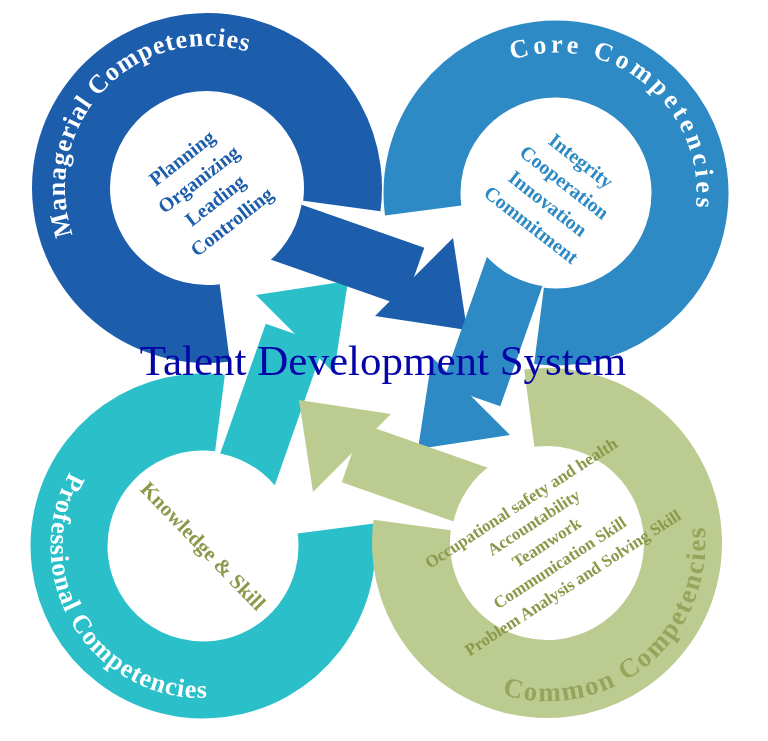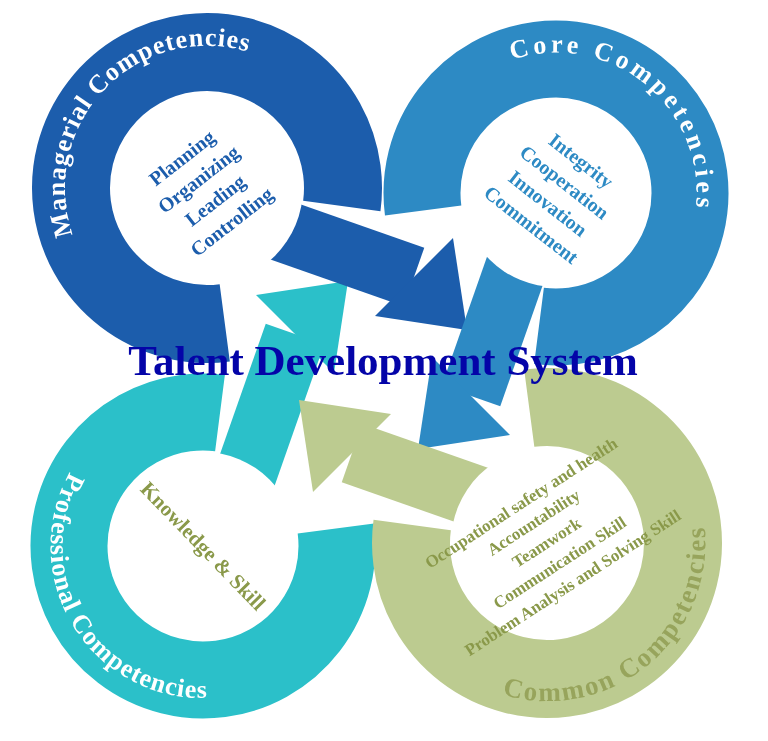--- a/index.html
+++ b/index.html
@@ -21,21 +21,21 @@
   .items-managerial{left:107px;top:110px;width:200px;height:160px;
     transform:rotate(-38deg);color:#1c5dac;font-size:20px;}
   .items-core{left:456px;top:113px;width:200px;height:160px;
     transform:rotate(38deg);color:#2d8ac4;font-size:20px;}
   .items-professional{left:53px;top:516px;width:300px;height:60px;
     transform:rotate(46deg);color:#8a994a;font-size:21px;}
   .items-common{left:387px;top:443px;width:320px;height:200px;
     transform:rotate(-33deg);color:#8a994a;font-size:17px;line-height:1.4;}
   .title{
     position:absolute;left:383px;top:336px;transform:translateX(-50%);
-    font-size:43px;font-weight:bold;color:#0404a8;white-space:nowrap;
+    font-size:43px;font-weight:normal;color:#0404a8;white-space:nowrap;
   }
 </style>
 </head>
 <body>
 
 <div class="stage">
 
   <svg width="768" height="741" viewBox="0 0 768 741">
     <defs>
       <path id="path-managerial" d="M 82,255 A 142,142 0 0 1 269,60"></path>

